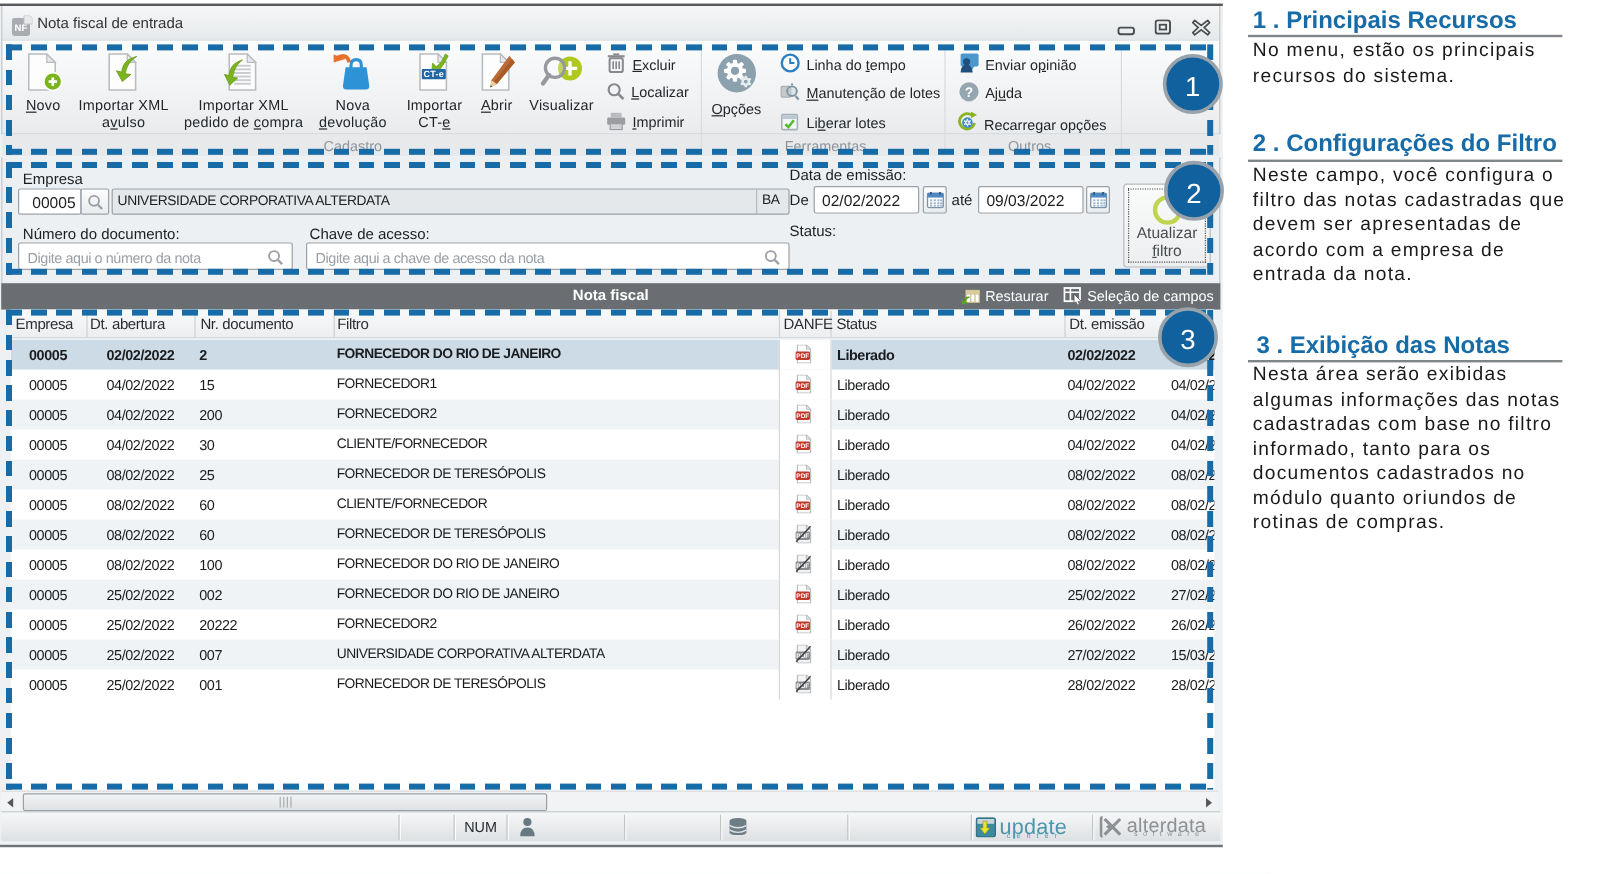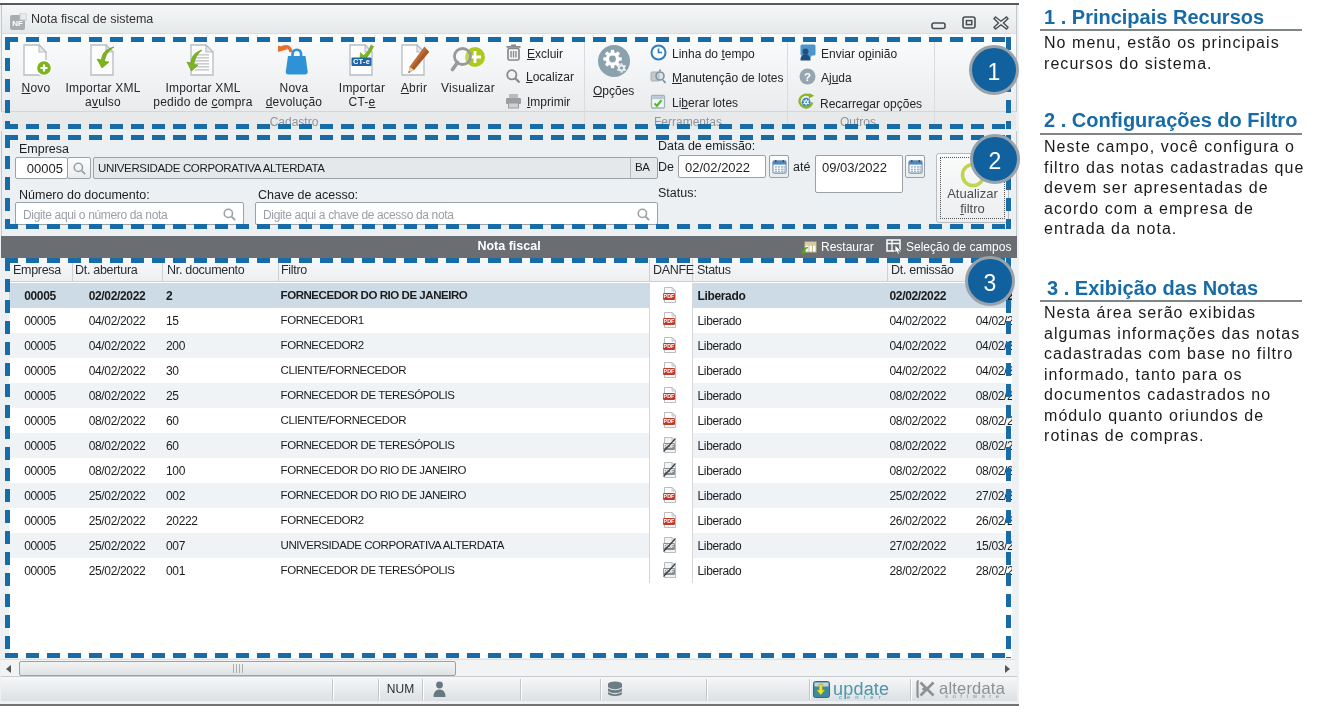--- a/index.html
+++ b/index.html
@@ -56,21 +56,21 @@
 </style></head><body>
 <div id="stage">
 <div id="win" class="ab"></div>
 <div id="tbar" class="ab"></div>
 
 <svg class="ab" style="left:10px;top:13px" width="17" height="17" viewBox="0 0 17 17">
  <rect x="0" y="2" width="15" height="15" rx="2" fill="#a9adb1"></rect>
  <text x="7.5" y="13" font-size="8" font-weight="bold" fill="#fff" text-anchor="middle" font-family="Liberation Sans">NF</text>
  <path d="M10 0h5l2 2v5h-7z" fill="#e8eaec" stroke="#c0c3c6" stroke-width="0.8"></path>
 </svg>
-<div id="ttl" class="ab">Nota fiscal de sistema</div>
+<div id="ttl" class="ab">Nota fiscal de entrada</div>
 <svg class="ab" style="left:931px;top:19px" width="16" height="12" viewBox="0 0 16 12">
       <rect x="1" y="4" width="13" height="5.5" rx="2" fill="none" stroke="#4a4d50" stroke-width="1.6"></rect>
     </svg>
 <svg class="ab" style="left:962px;top:16px" width="15" height="14" viewBox="0 0 15 14">
       <rect x="1" y="1" width="12" height="11" rx="2" fill="none" stroke="#4a4d50" stroke-width="1.6"></rect>
       <rect x="4.4" y="4.6" width="5.4" height="4" fill="none" stroke="#4a4d50" stroke-width="1.5"></rect>
     </svg>
 <svg class="ab" style="left:993px;top:16px" width="16" height="14" viewBox="0 0 16 14">
       <path d="M2.5 1 L8 5.2 L13.5 1 L15 2.8 L10.5 7 L15 11.2 L13.5 13 L8 8.8 L2.5 13 L1 11.2 L5.5 7 L1 2.8 Z" fill="none" stroke="#4a4d50" stroke-width="1.4"></path>
     </svg>
@@ -244,21 +244,21 @@
           <rect x="6.4" y="10.2" width="2" height="1.7" fill="#9fb8cf"></rect>
           <rect x="6.4" y="12.4" width="2" height="1.7" fill="#9fb8cf"></rect>
           <rect x="9.6" y="7.6" width="2" height="1.7" fill="#9fb8cf"></rect>
           <rect x="9.6" y="10.2" width="2" height="1.7" fill="#9fb8cf"></rect>
           <rect x="9.6" y="12.4" width="2" height="1.7" fill="#9fb8cf"></rect>
           <rect x="12.2" y="7.6" width="2" height="1.7" fill="#9fb8cf"></rect>
           <rect x="12.2" y="10.2" width="2" height="1.7" fill="#9fb8cf"></rect>
           <rect x="12.2" y="12.4" width="2" height="1.7" fill="#9fb8cf"></rect>
         </svg></div>
 <div class="flab ab" style="left:791px;top:29px">até</div>
-<div class="inp ab" style="left:813px;top:24px;width:88px;height:38px;padding:4px 0 0 6px">09/03/2022</div>
+<div class="inp ab" style="left:813px;top:24px;width:88px;height:23px;padding:4px 0 0 6px">09/03/2022</div>
 <div class="inp ab" style="left:903px;top:24px;width:20px;height:23px;padding:3px 0 0 2px;background:linear-gradient(#fdfdfd,#e9ecee)"><svg width="15" height="15" viewBox="0 0 16 16">
           <rect x="1" y="2" width="14" height="13" rx="1.5" fill="#fff" stroke="#7a92a8" stroke-width="1.2"></rect>
           <rect x="1" y="2" width="14" height="4" fill="#4d88c0"></rect>
           <path d="M4 1 v2.5 M12 1 v2.5" stroke="#31597f" stroke-width="1.6"></path>
           <rect x="3.2" y="7.6" width="2" height="1.7" fill="#9fb8cf"></rect>
           <rect x="3.2" y="10.2" width="2" height="1.7" fill="#9fb8cf"></rect>
           <rect x="3.2" y="12.4" width="2" height="1.7" fill="#9fb8cf"></rect>
           <rect x="6.4" y="7.6" width="2" height="1.7" fill="#9fb8cf"></rect>
           <rect x="6.4" y="10.2" width="2" height="1.7" fill="#9fb8cf"></rect>
           <rect x="6.4" y="12.4" width="2" height="1.7" fill="#9fb8cf"></rect>

